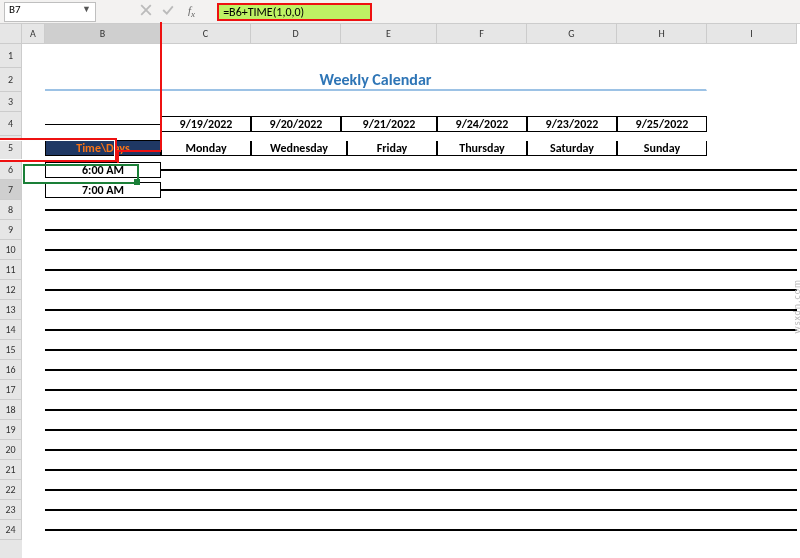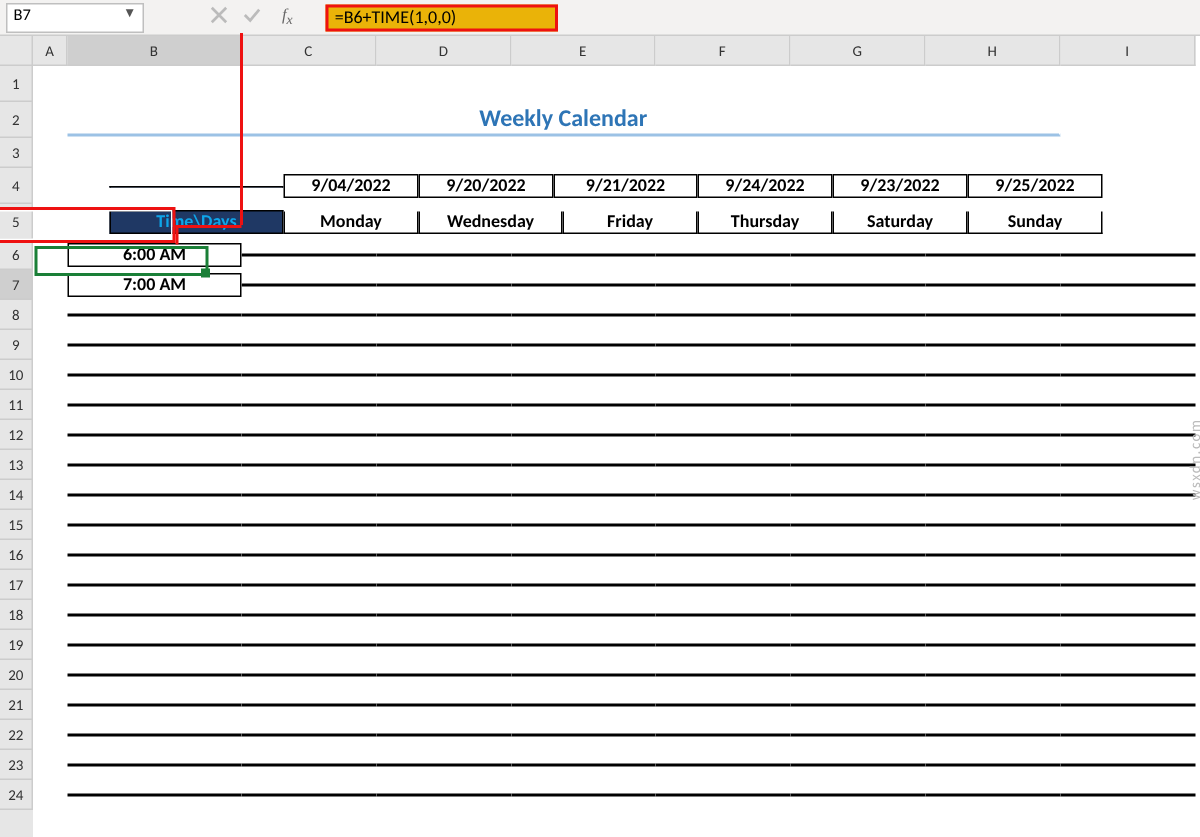--- a/index.html
+++ b/index.html
@@ -5,21 +5,21 @@
 * { box-sizing: border-box; margin: 0; padding: 0; }
 body { font-family: Calibri, Arial, sans-serif; font-size: 12px; background: #fff; width: 800px; height: 558px; overflow: hidden; position: relative; }
 
 .name-box-row { display: flex; align-items: center; height: 24px; border-bottom: 1px solid #ccc; background: #f3f2f1; }
 .name-box { width: 92px; height: 20px; background: #fff; border: 1px solid #bfbfbf; margin: 2px 4px 2px 4px; display: flex; align-items: flex-start; padding: 0 4px; justify-content: space-between; }
 .name-box span:first-child { font-size: 11px; }
 .dd { font-size: 9px; color: #555; }
 .fbar-icons { display: flex; gap: 10px; padding: 0 14px 0 40px; color: #999; }
 .fbar-icons svg { width: 12px; height: 12px; }
 .fx-lbl { font-style: italic; font-size: 11px; color: #666; margin: 0 8px 0 4px; font-family: 'Times New Roman', serif; }
-.fbar-formula { background: #eab308; border: 2px solid #e11; padding: 1px 4px; font-size: 12px; height: 18px; display: flex; align-items: center; min-width: 155px; }
+.fbar-formula { background: #bef264; border: 2px solid #e11; padding: 1px 4px; font-size: 12px; height: 18px; display: flex; align-items: center; min-width: 155px; }
 
 .sheet-area { display: flex; height: 534px; }
 .row-hdrs { width: 22px; background: #e6e6e6; }
 .rh-corner { height: 20px; border-bottom: 1px solid #ccc; border-right: 1px solid #ccc; background: #e6e6e6; }
 .rh { height: 20px; border-bottom: 1px solid #ccc; border-right: 1px solid #ccc; background: #e6e6e6; font-size: 10px; color: #333; display: flex; align-items: center; justify-content: center; }
 .rh.tall { height: 24px; }
 .rh.active { background: #cfcfcf; }
 
 .grid { flex: 1; position: relative; overflow: hidden; }
 .col-hdrs { display: flex; height: 20px; }
@@ -30,21 +30,21 @@
 .row { display: flex; height: 20px; align-items: center; }
 .row.tall { height: 24px; }
 .cell { border-right: 1px solid #d9d9d9; border-bottom: 1px solid #d9d9d9; display: flex; align-items: center; justify-content: center; font-size: 12px; background: #fff; overflow: hidden; white-space: nowrap; }
 .cell.noborder { border-right: 1px solid #fff0; border-bottom: 1px solid #fff0; }
 
 .title-cell { font-size: 16px; font-weight: bold; color: #2e75b6; justify-content: center; }
 .title-underline { border-bottom: 2px solid #9cc2e5 !important; }
 
 .hdr-date { font-weight: bold; border: 1px solid #000 !important; }
 .hdr-day { font-weight: bold; border: 1px solid #000 !important; border-top: none !important; }
-.timcol-hdr { background: #1f3864; color: #0ea5e9; font-weight: bold; border: 1px solid #000 !important; margin-left: 28px; }
+.timcol-hdr { background: #1f3864; color: #f97316; font-weight: bold; border: 1px solid #000 !important; }
 .time-cell { font-weight: bold; border: 1px solid #000 !important; }
 .data-cell { border: 1px solid #000 !important; }
 
 .red-callout-b6 { position: absolute; border: 2.5px solid #e11; box-shadow: 0 0 0 1px #fff inset; left: -3px; top: 138px; width: 120px; height: 24px; pointer-events: none; z-index: 30; }
 .red-callout-b7-sel { position: absolute; border: 2px solid #1a7f37; left: 23px; top: 164px; width: 116px; height: 20px; pointer-events: none; z-index: 29; }
 .sel-handle { position: absolute; right: -3px; bottom: -3px; width: 6px; height: 6px; background: #1a7f37; }
 .red-line { position: absolute; border-top: 2.5px solid #e11; z-index: 28; pointer-events: none; }
 
 .watermark { position: absolute; right: 4px; top: 50%; transform: translateY(-50%) rotate(-90deg); transform-origin: right center; font-size: 10px; color: #bbb; letter-spacing: 1px; }
 
@@ -143,21 +143,21 @@
       </div>
 
       <div class="row">
         <div class="cell colA noborder"></div>
         <div class="cell noborder" style="width:662px"></div>
       </div>
 
       <div class="row tall">
         <div class="cell colA noborder"></div>
         <div class="cell colB timcol-hdr" style="border-bottom:none!important"></div>
-        <div class="cell colC hdr-date">9/04/2022</div>
+        <div class="cell colC hdr-date">9/19/2022</div>
         <div class="cell colD hdr-date">9/20/2022</div>
         <div class="cell colE hdr-date">9/21/2022</div>
         <div class="cell colF hdr-date">9/24/2022</div>
         <div class="cell colG hdr-date">9/23/2022</div>
         <div class="cell colI hdr-date">9/25/2022</div>
       </div>
 
       <div class="row tall">
         <div class="cell colA noborder"></div>
         <div class="cell colB timcol-hdr">Time\Days</div>

